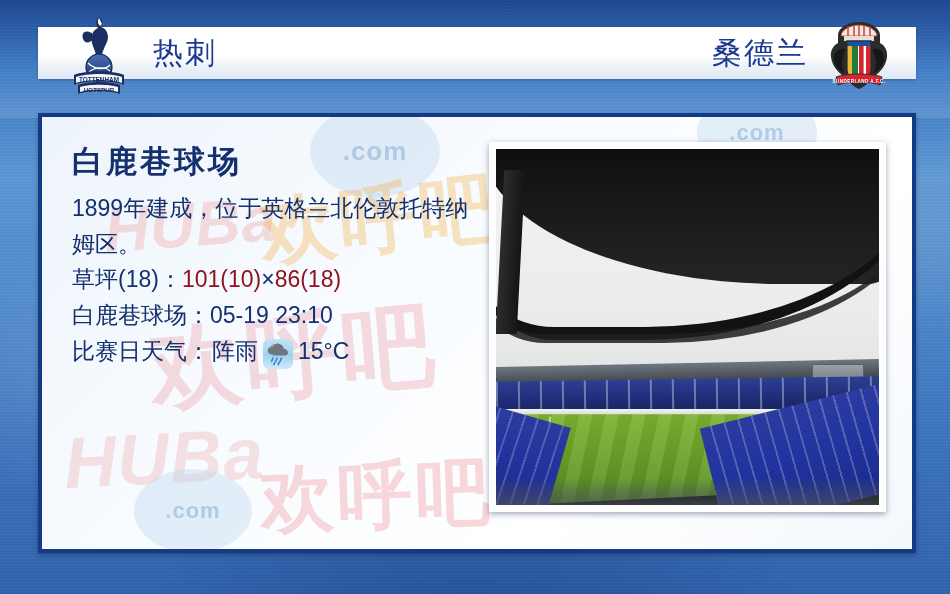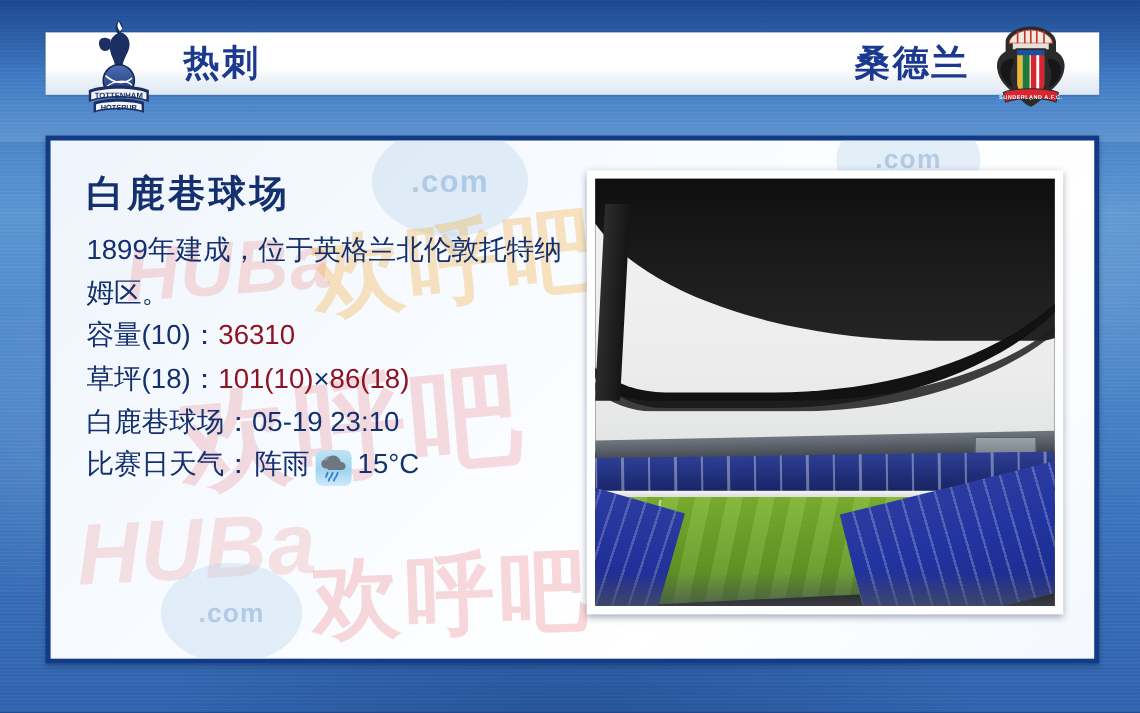--- a/index.html
+++ b/index.html
@@ -49,21 +49,21 @@
   #header-inner {
     position: relative;
     width: 100%;
     height: 100%;
   }
   .team-name {
     position: absolute;
     top: 50%;
     transform: translateY(-50%);
     font-size: 30px;
-    font-weight: bold;
+    font-weight: normal;
     color: #1b3a8f;
     letter-spacing: 2px;
     white-space: nowrap;
   }
   #home-name { left: 115px; }
   #away-name { right: 108px; }
 
   
   .crest {
     position: absolute;
@@ -386,23 +386,20 @@
 
     <div class="wm wm-bubble" style="left:92px; top:352px; width:118px; height:84px; font-size:22px;">
       <span>.com</span>
     </div>
 
     <div id="text-col">
       <h1 id="stadium-title">白鹿巷球场</h1>
 
       <div class="info-line wrapline" style="max-width:410px;">1899年建成，位于英格兰北伦敦托特纳姆区。</div>
 
-      <div class="info-line">
-        <span>容量(10)：</span><span class="val-red">36310</span>
-      </div>
 
       <div class="info-line">
         <span>草坪(18)：</span><span class="val-red">101(10)</span><span class="val-navy">×</span><span class="val-red">86(18)</span>
       </div>
 
       <div class="info-line">
         <span>白鹿巷球场：</span><span class="val-navy">05-19 23:10</span>
       </div>
 
       <div class="info-line" id="weather-line">

